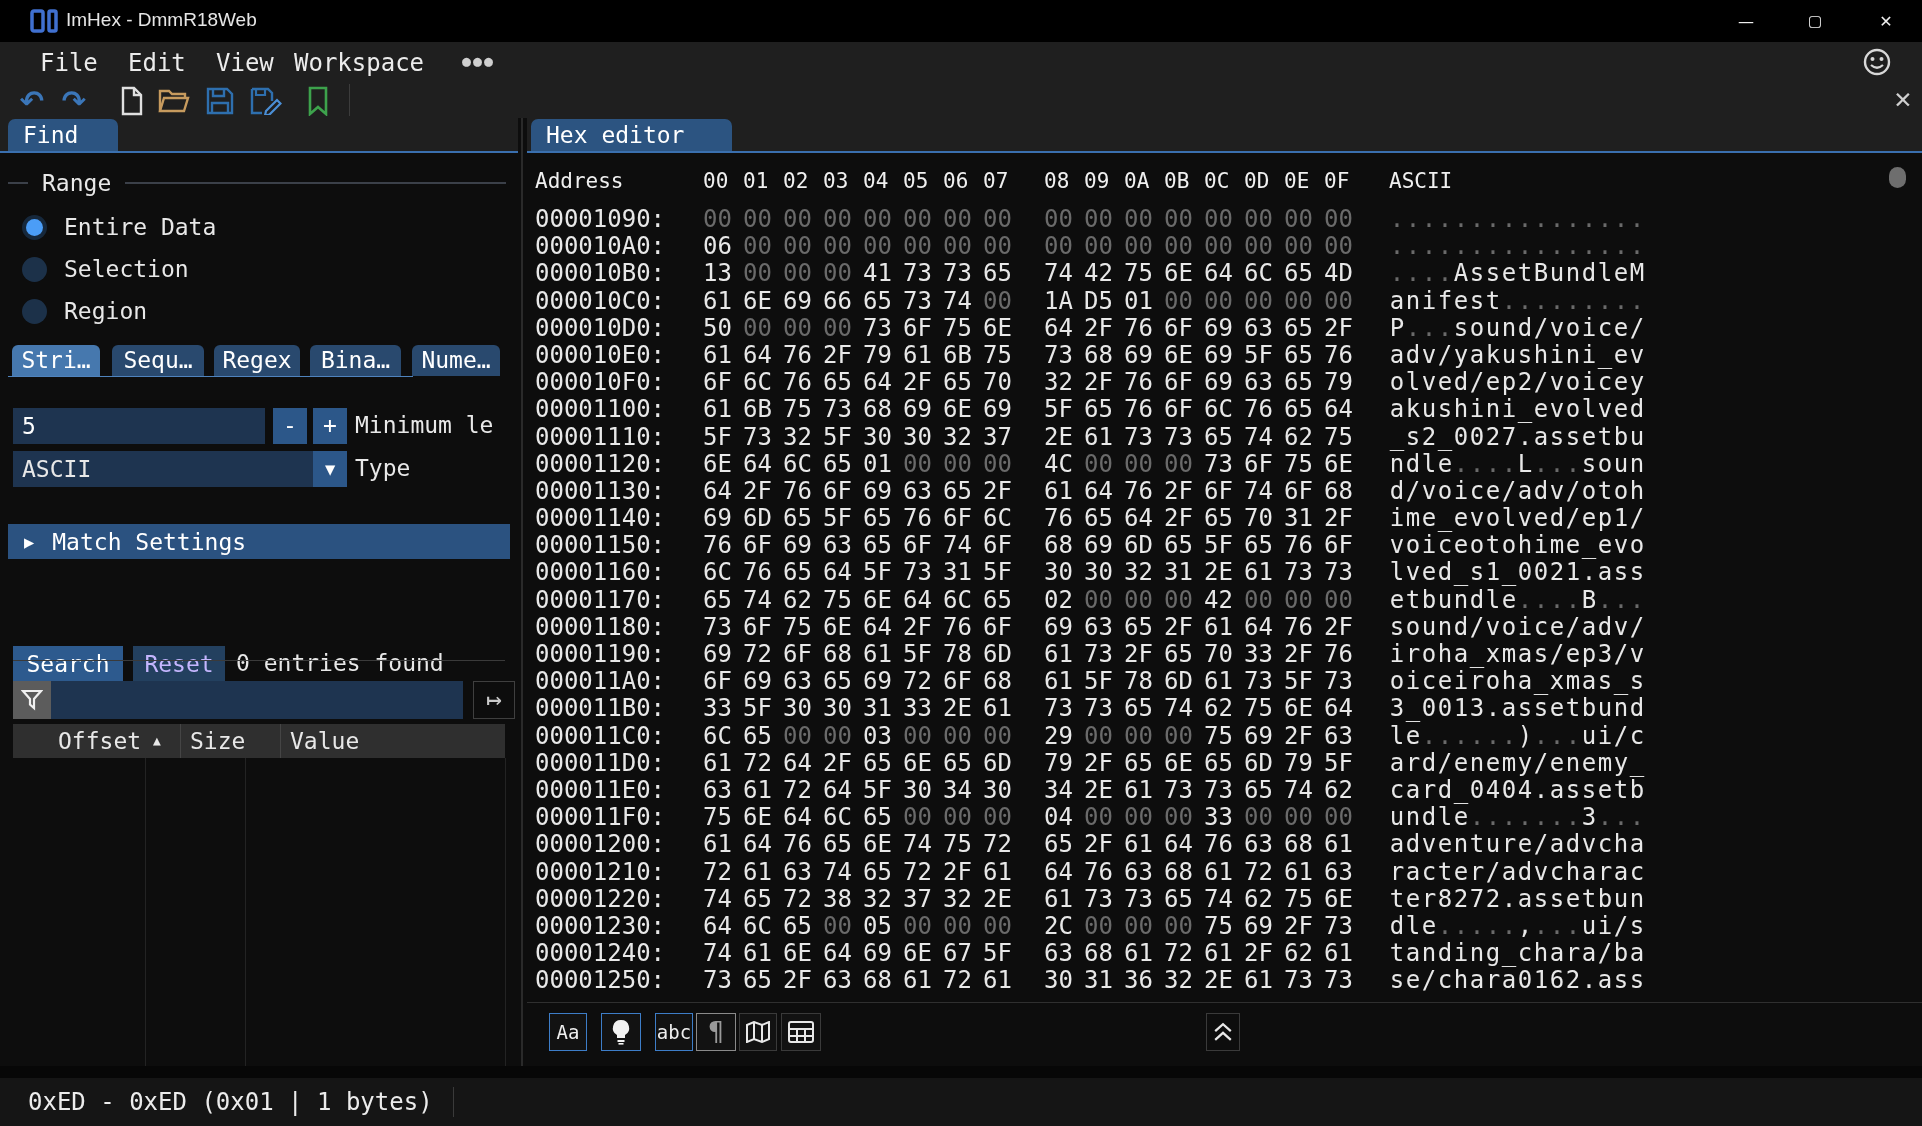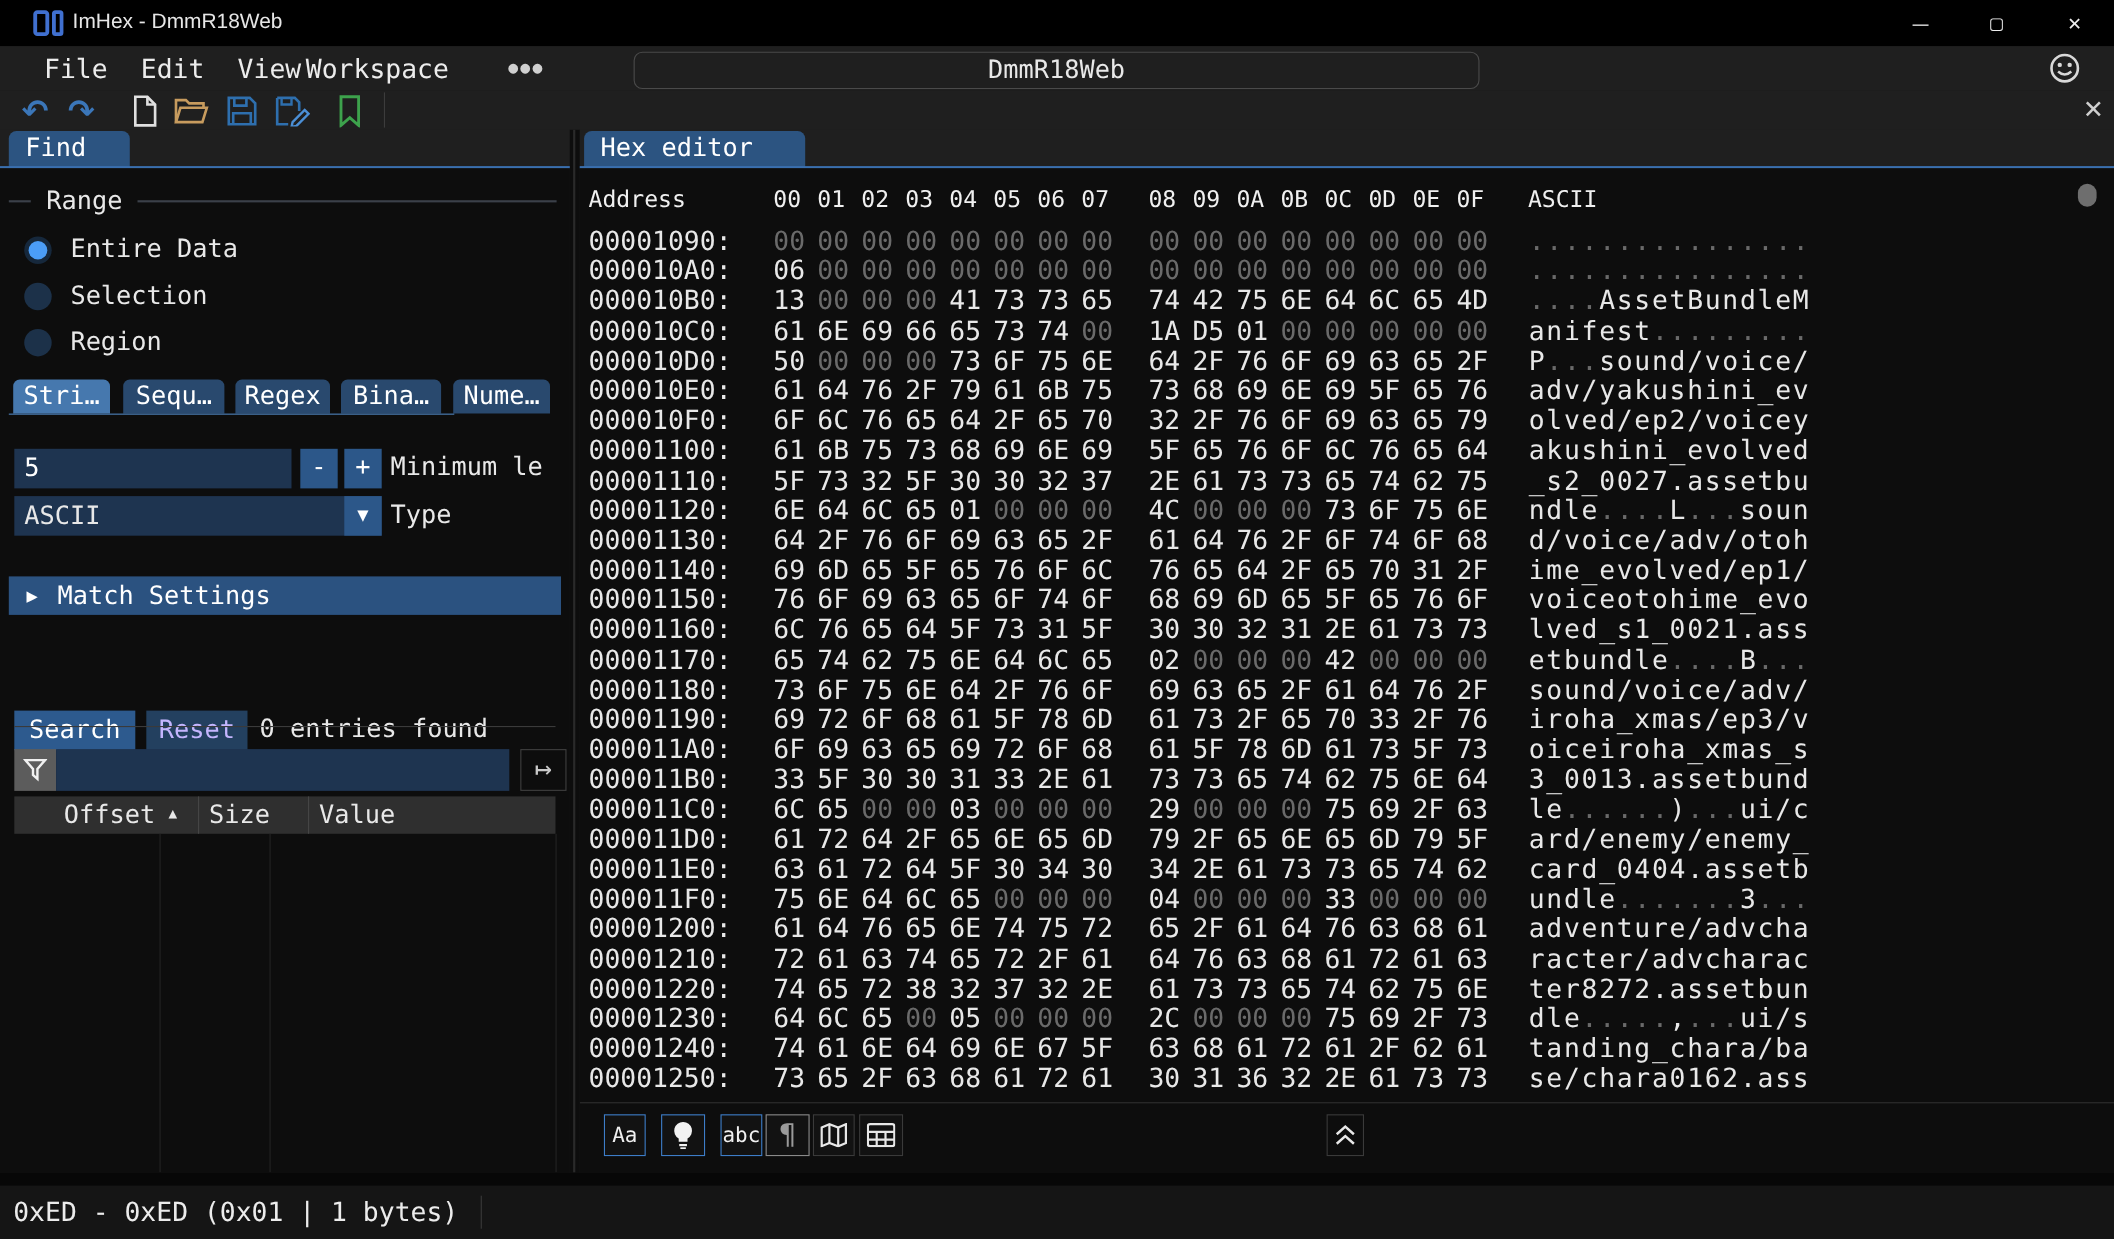--- a/index.html
+++ b/index.html
@@ -15,21 +15,21 @@
   #titlebar{position:absolute;left:0;top:0;width:1922px;height:42px;background:#000;}
   #app-logo{position:absolute;left:30px;top:9px;}
   #app-title{position:absolute;left:66px;top:9px;font-family:"Liberation Sans",sans-serif;
     font-size:19px;color:#e6e6e6;}
   .winbtn{position:absolute;top:0;width:58px;height:42px;display:flex;align-items:center;
     justify-content:center;font-family:"DejaVu Sans",sans-serif;font-size:16px;color:#eee;}
   #win-min{left:1717px;}#win-max{left:1786px;font-size:15px;}#win-close{left:1857px;}
   
   #menubar{position:absolute;left:0;top:42px;width:1922px;height:40px;background:var(--chrome);}
   .menu-item{position:absolute;top:6px;height:30px;line-height:30px;font-size:24px;color:#ececec;}
-  #menu-file{left:40px;}#menu-edit{left:128px;}#menu-view{left:216px;}#menu-workspace{left:278px;}
+  #menu-file{left:40px;}#menu-edit{left:128px;}#menu-view{left:216px;}#menu-workspace{left:294px;}
   #menu-overflow{left:462px;top:4px;font-size:15px;letter-spacing:2px;color:#cfcfcf;height:30px;line-height:30px;}
   #project-box{position:absolute;left:576px;top:5px;width:769px;height:34px;border:1px solid #4a4a4a;
     border-radius:8px;text-align:center;line-height:32px;font-size:23px;color:#e8e8e8;}
   #smiley{position:absolute;left:1861px;top:4px;}
   
   #tool-row{position:absolute;left:0;top:82px;width:1922px;height:36px;background:var(--chrome);}
   .tico{position:absolute;top:3px;width:32px;height:32px;display:flex;align-items:center;justify-content:center;}
   .uglyph{font-family:"DejaVu Sans",sans-serif;font-size:29px;font-weight:bold;color:#3b76b8;line-height:30px;}
   #t-undo{left:16px;}#t-redo{left:58px;}#t-new{left:116px;}#t-open{left:158px;}
   #t-save{left:204px;}#t-saveas{left:250px;}#t-book{left:302px;}
@@ -114,21 +114,21 @@
   #hex-divider{position:absolute;left:0;top:849px;width:1395px;height:1px;background:#2f2f2f;}
   .hxbtn{position:absolute;top:860px;height:38px;background:#121212;display:flex;align-items:center;
     justify-content:center;border:1px solid #3a3a3a;font-size:19px;color:#f0f0f0;}
   .hxbtn.active{border-color:#3d7dc8;}
   .hxbtn.gray{border-color:#8a8a8a;color:#9a9a9a;}
   #hx-collapse{position:absolute;left:679px;top:860px;width:34px;height:38px;border:1px solid #3a3a3a;
     display:flex;align-items:center;justify-content:center;}
   #scroll-thumb{position:absolute;left:1362px;top:14px;width:17px;height:21px;border-radius:9px;background:#6e6e6e;}
   
   #statusbar{position:absolute;left:0;top:1078px;width:1922px;height:48px;background:#151515;
-    display:flex;align-items:center;font-size:24px;color:#ececec;}
+    display:flex;align-items:center;font-size:24px;color:#ececec;padding-left:16px;}
   #statusbar .txt{margin-left:12px;}
   #statusbar .vsep{width:1px;height:30px;background:#3a3a3a;margin-left:20px;}
   svg{display:block;}
 </style>
 </head>
 <body>
 
 <div id="titlebar">
   <span id="app-logo">
     <svg width="28" height="24" viewBox="0 0 28 24">
@@ -141,21 +141,20 @@
   <div class="winbtn" id="win-max">▢</div>
   <div class="winbtn" id="win-close">✕</div>
 </div>
 
 <div id="menubar">
   <span class="menu-item" id="menu-file">File</span>
   <span class="menu-item" id="menu-edit">Edit</span>
   <span class="menu-item" id="menu-view">View</span>
   <span class="menu-item" id="menu-workspace">Workspace</span>
   <span class="menu-item" id="menu-overflow">●●●</span>
-  <div id="project-box">DmmR18Web</div>
   <span id="smiley">
     <svg width="32" height="32" viewBox="0 0 32 32">
       <circle cx="16" cy="16" r="12" fill="none" stroke="#d8d8d8" stroke-width="2.4"></circle>
       <circle cx="11.5" cy="13" r="2" fill="#d8d8d8"></circle>
       <circle cx="20.5" cy="13" r="2" fill="#d8d8d8"></circle>
       <path d="M10 19 Q16 24.5 22 19" fill="none" stroke="#d8d8d8" stroke-width="2.2"></path>
     </svg>
   </span>
 </div>
 

